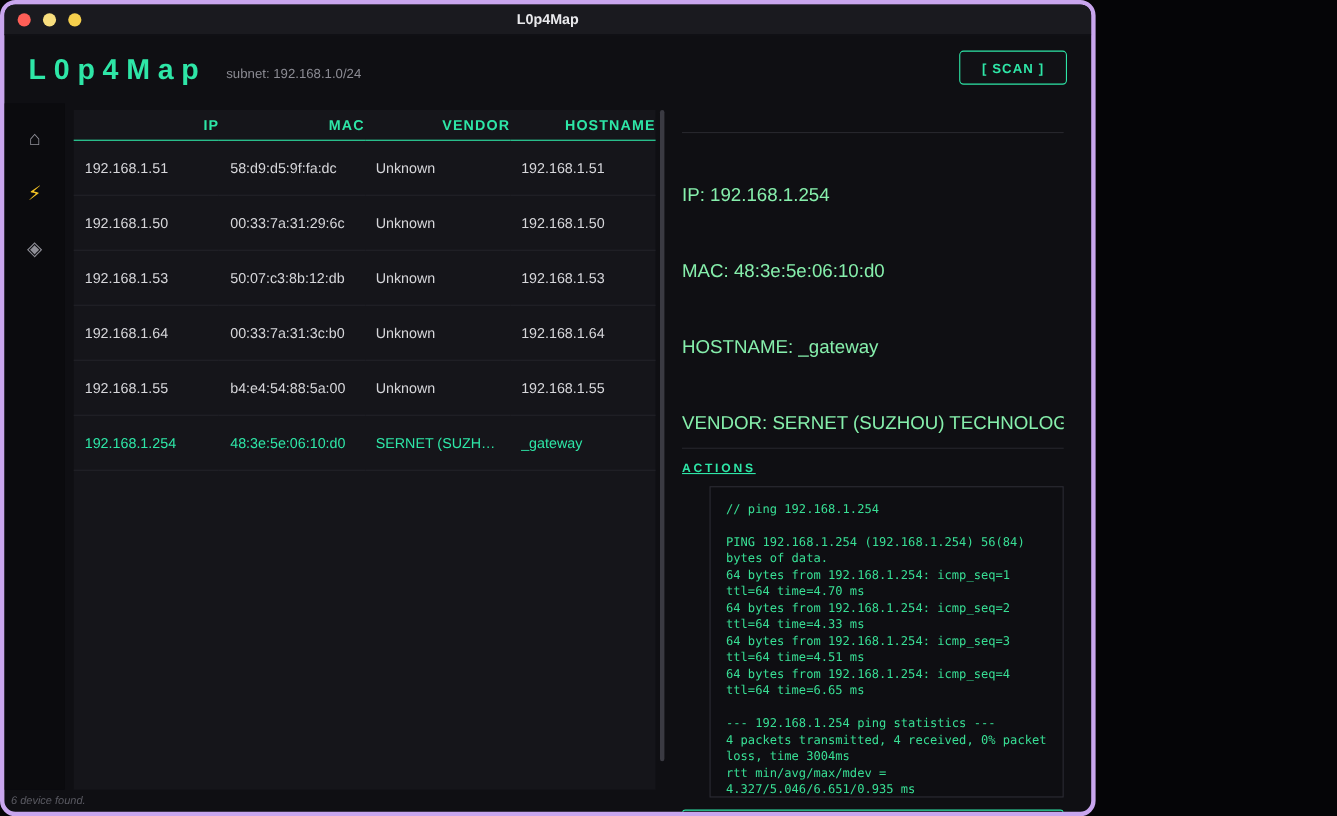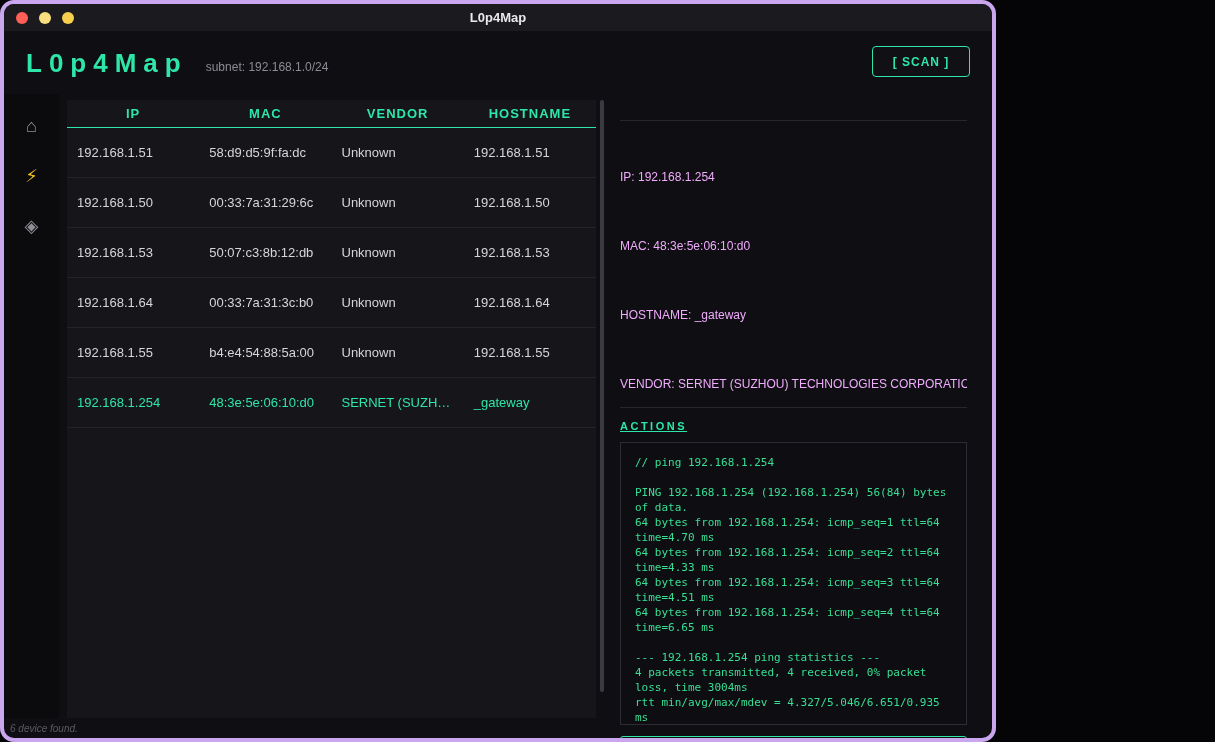--- a/index.html
+++ b/index.html
@@ -49,40 +49,40 @@
   
   .content{flex:1 1 auto;display:flex;min-height:0;}
   .sidebar{width:55px;flex:0 0 auto;background:var(--sidebar-bg);display:flex;flex-direction:column;align-items:center;padding-top:22px;gap:30px;}
   .side-icon{font-size:18px;line-height:20px;color:#8f8f97;cursor:pointer;}
   .side-icon.active{color:var(--lightning);}
   .main{flex:1 1 auto;position:relative;padding:6px 14px 0 8px;min-width:0;}
   .table-area{background:var(--table-area-bg);height:100%;}
   table.device-table{width:100%;border-collapse:collapse;table-layout:fixed;}
   .device-table th{
     height:27px;font-size:13px;font-weight:bold;letter-spacing:1px;color:var(--accent);
-    text-align:center;border-bottom:1px solid var(--accent);cursor:pointer;
+    text-align:right;border-bottom:1px solid var(--accent);cursor:pointer;
   }
   .device-table td{
     height:30px;font-size:13px;color:var(--row-text);padding:17px 10px;
     border-bottom:1px solid #222229;overflow:hidden;white-space:nowrap;text-overflow:ellipsis;
   }
   .device-table tr{cursor:pointer;}
   .device-table tr.selected td{color:var(--accent);}
   .scrollbar{position:absolute;top:6px;right:6px;width:4px;height:592px;background:#3a3a42;border-radius:2px;cursor:grab;}
   
   .right-panel{width:382px;flex:0 0 auto;padding:16px 25px 0 10px;}
   .panel-title{font-size:11px;font-weight:bold;letter-spacing:2.5px;color:var(--accent);}
   .divider{border-top:1px solid var(--divider);margin:10px 0 4px 0;}
-  .info-line{font-size:12px;color:#f0abfc;line-height:25px;white-space:nowrap;overflow:hidden;margin-top:44px;}
+  .info-line{font-size:17px;color:#86efac;line-height:25px;white-space:nowrap;overflow:hidden;margin-top:44px;}
   .actions-title{margin-top:12px;text-decoration:underline;}
   .terminal{
     margin-top:10px;height:283px;border:1px solid #2c2c34;background:#0e0e12;
     padding:12px 14px;overflow:hidden;
     font-family:"DejaVu Sans Mono","Liberation Mono",monospace;
-    font-size:11px;line-height:15px;color:var(--terminal-text);
+    font-size:11px;line-height:15px;color:var(--terminal-text);margin-left:25px;
   }
   .term-line{min-height:15px;white-space:pre-wrap;word-break:break-word;}
   .action-btn{display:block;width:100%;height:29px;margin-top:11px;border-radius:3px;}
   
   .statusbar{height:20px;flex:0 0 auto;display:flex;align-items:center;padding-left:6px;
     font-size:10px;color:var(--status-text);font-style:italic;}
 </style>
 </head>
 <body>
 

